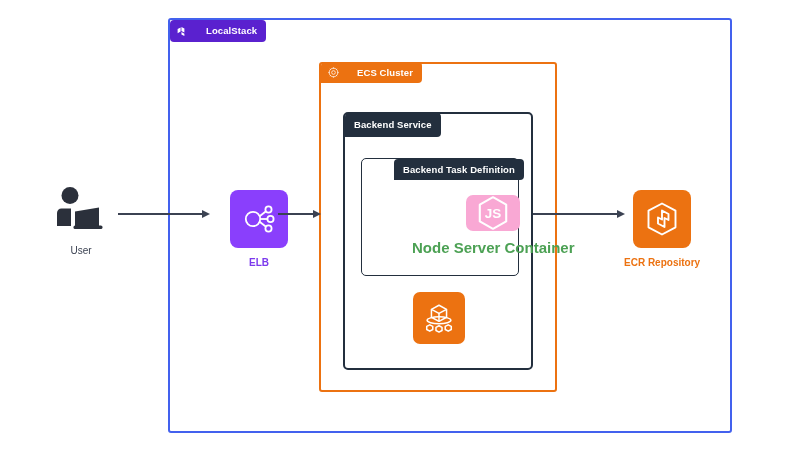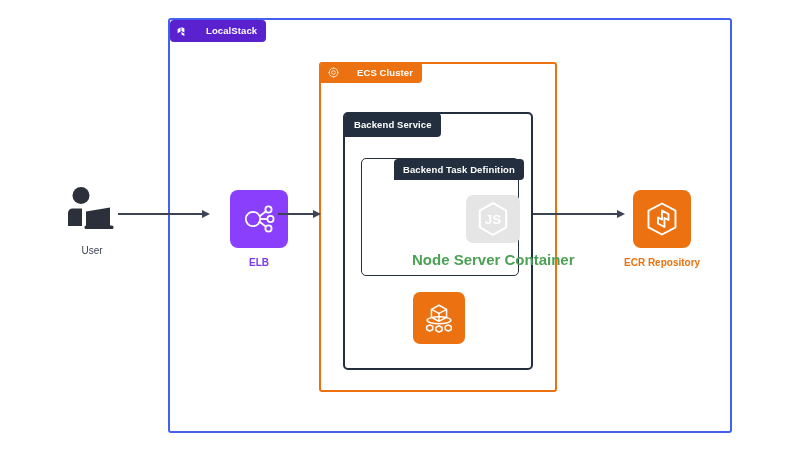--- a/index.html
+++ b/index.html
@@ -106,34 +106,34 @@
     justify-content: center;
   }
   .node-caption {
     margin-top: 9px;
     font-size: 10px;
     font-weight: 500;
     text-align: center;
     white-space: nowrap;
   }
 
-  .node-user  { left: 63px;  top: 185px; }
+  .node-user  { left: 52px;  top: 185px; }
   .node-user .user-glyph { width: 58px; height: 48px; display:flex; align-items:center; justify-content:center; }
   .node-user .node-caption { color: #3b4252; margin-top: 12px; }
 
   .node-elb   { left: 210px; top: 190px; padding-left: 20px; }
   .node-elb .node-tile { background: #8a3ffc; }
   .node-elb .node-caption { color: #7c3aed; font-weight: 600; }
 
   .node-ecr   { left: 624px; top: 190px; }
   .node-ecr .node-tile { background: #ec7211; }
   .node-ecr .node-caption { color: #ec7211; font-weight: 700; }
 
   .node-nodejs { left: 412px; top: 195px; }
-  .node-nodejs .node-tile { background: #e5e5e5; width: 54px; height: 48px; border-radius: 7px;}
+  .node-nodejs .node-tile { background: #f9a8d4; width: 54px; height: 36px; border-radius: 7px;}
   .node-nodejs .node-caption { color: #4ca154; font-weight: 600; font-size: 15px; margin-top: 8px; }
 
   .node-task  { left: 413px; top: 292px; }
   .node-task .node-tile { background: #ec7211; width: 52px; height: 52px; border-radius: 7px; }
 
   
   .arrow {
     position: absolute;
     height: 12px;
     display: flex;

